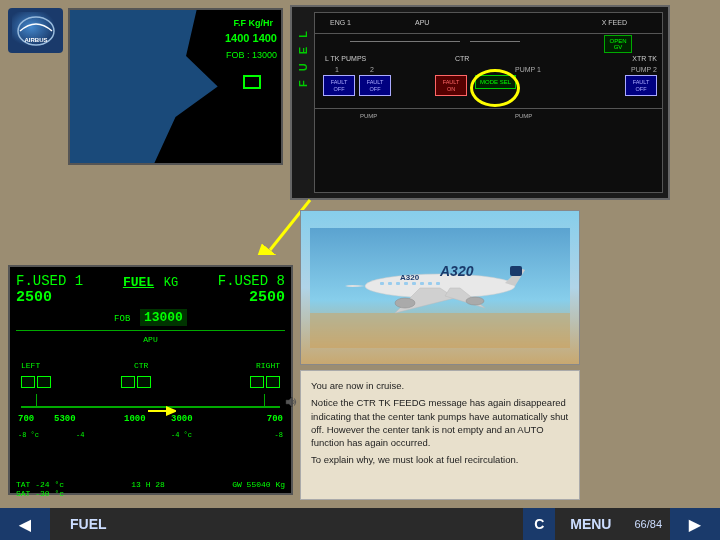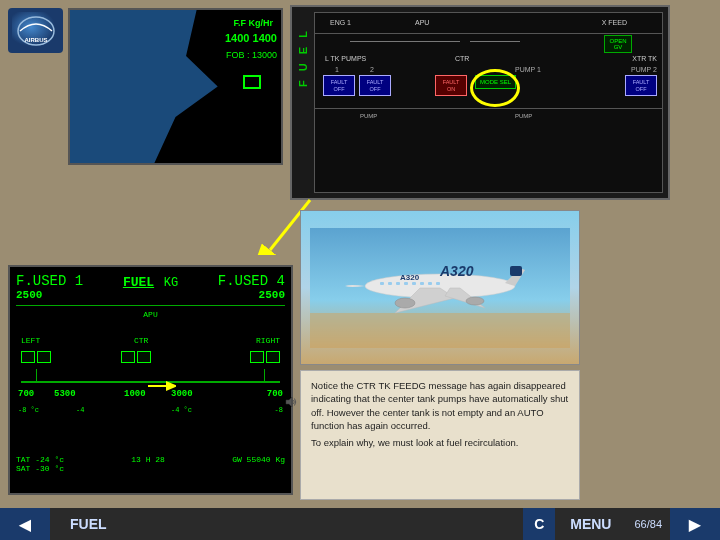--- a/index.html
+++ b/index.html
@@ -109,21 +109,21 @@
       padding: 6px;
       font-family: 'Courier New', monospace;
     }
     .fuel-display .fd-header {
       display: flex;
       justify-content: space-between;
       align-items: flex-start;
       margin-bottom: 2px;
     }
     .fd-label { color: #00ff00; font-size: 14px; }
-    .fd-value { color: #00ff00; font-size: 11px; font-weight: bold; }
+    .fd-value { color: #00ff00; font-size: 15px; font-weight: bold; }
     .fd-title { color: #00ff00; font-size: 13px; font-weight: bold; text-align: center; text-decoration: underline; }
     .fd-unit { color: #00ff00; font-size: 12px; text-align: center; }
     .fd-fob { color: #00ff00; font-size: 9px; margin-top: 2px; }
     .fd-fob-val { color: #00ff00; font-size: 13px; font-weight: bold; background: #003300; padding: 1px 4px; }
     .fd-divider { height: 1px; background: #00aa00; margin: 4px 0; }
 
     .fd-diagram {
       position: relative;
       height: 130px;
       margin-top: 2px;
@@ -335,25 +335,29 @@
   <div class="fd-header">
     <div>
       <div class="fd-label">F.USED 1</div>
       <div class="fd-value">2500</div>
     </div>
     <div style="text-align:center;">
       <span class="fd-title">FUEL</span>
       <span class="fd-unit">KG</span>
     </div>
     <div style="text-align:right;">
-      <div class="fd-label">F.USED 4</div>
+      <div class="fd-label">F.USED 8</div>
       <div class="fd-value">2500</div>
     </div>
   </div>
 
+  <div style="text-align:center; margin-top:2px;">
+    <span class="fd-fob">FOB</span>
+    <span class="fd-fob-val">13000</span>
+  </div>
 
   <div class="fd-divider"></div>
 
   <div style="text-align:center; color:#00ff00; font-size:8px;">APU</div>
 
   <div class="fd-diagram">
 
     <span style="position:absolute; top:15px; left:5px; color:#00ff00; font-size:8px;">LEFT</span>
 
     <span style="position:absolute; top:15px; left:118px; color:#00ff00; font-size:8px;">CTR</span>
@@ -460,20 +464,21 @@
 
 <div class="speaker-icon">
   <svg viewBox="0 0 14 14" xmlns="http://www.w3.org/2000/svg" width="14" height="14">
     <path d="M2 5 L5 5 L8 2 L8 12 L5 9 L2 9 Z" fill="#555" stroke="#333" stroke-width="0.5"></path>
     <path d="M9.5 5 Q11 7 9.5 9" fill="none" stroke="#555" stroke-width="1"></path>
     <path d="M10.5 3.5 Q13 7 10.5 10.5" fill="none" stroke="#555" stroke-width="1"></path>
   </svg>
 </div>
 
 <div class="text-box">
+  <p>You are now in cruise.</p>
   <p>Notice the CTR TK FEEDG message has again disappeared indicating that the center tank pumps have automatically shut off. However the center tank is not empty and an AUTO function has again occurred.</p>
   <p>To explain why, we must look at fuel recirculation.</p>
 </div>
 
 <div class="bottom-bar">
   <div class="bb-left-arrow">
     <span style="color:white; font-size:16px;">◀</span>
   </div>
   <div class="bb-fuel-label">FUEL</div>
   <div class="bb-center-btn">

